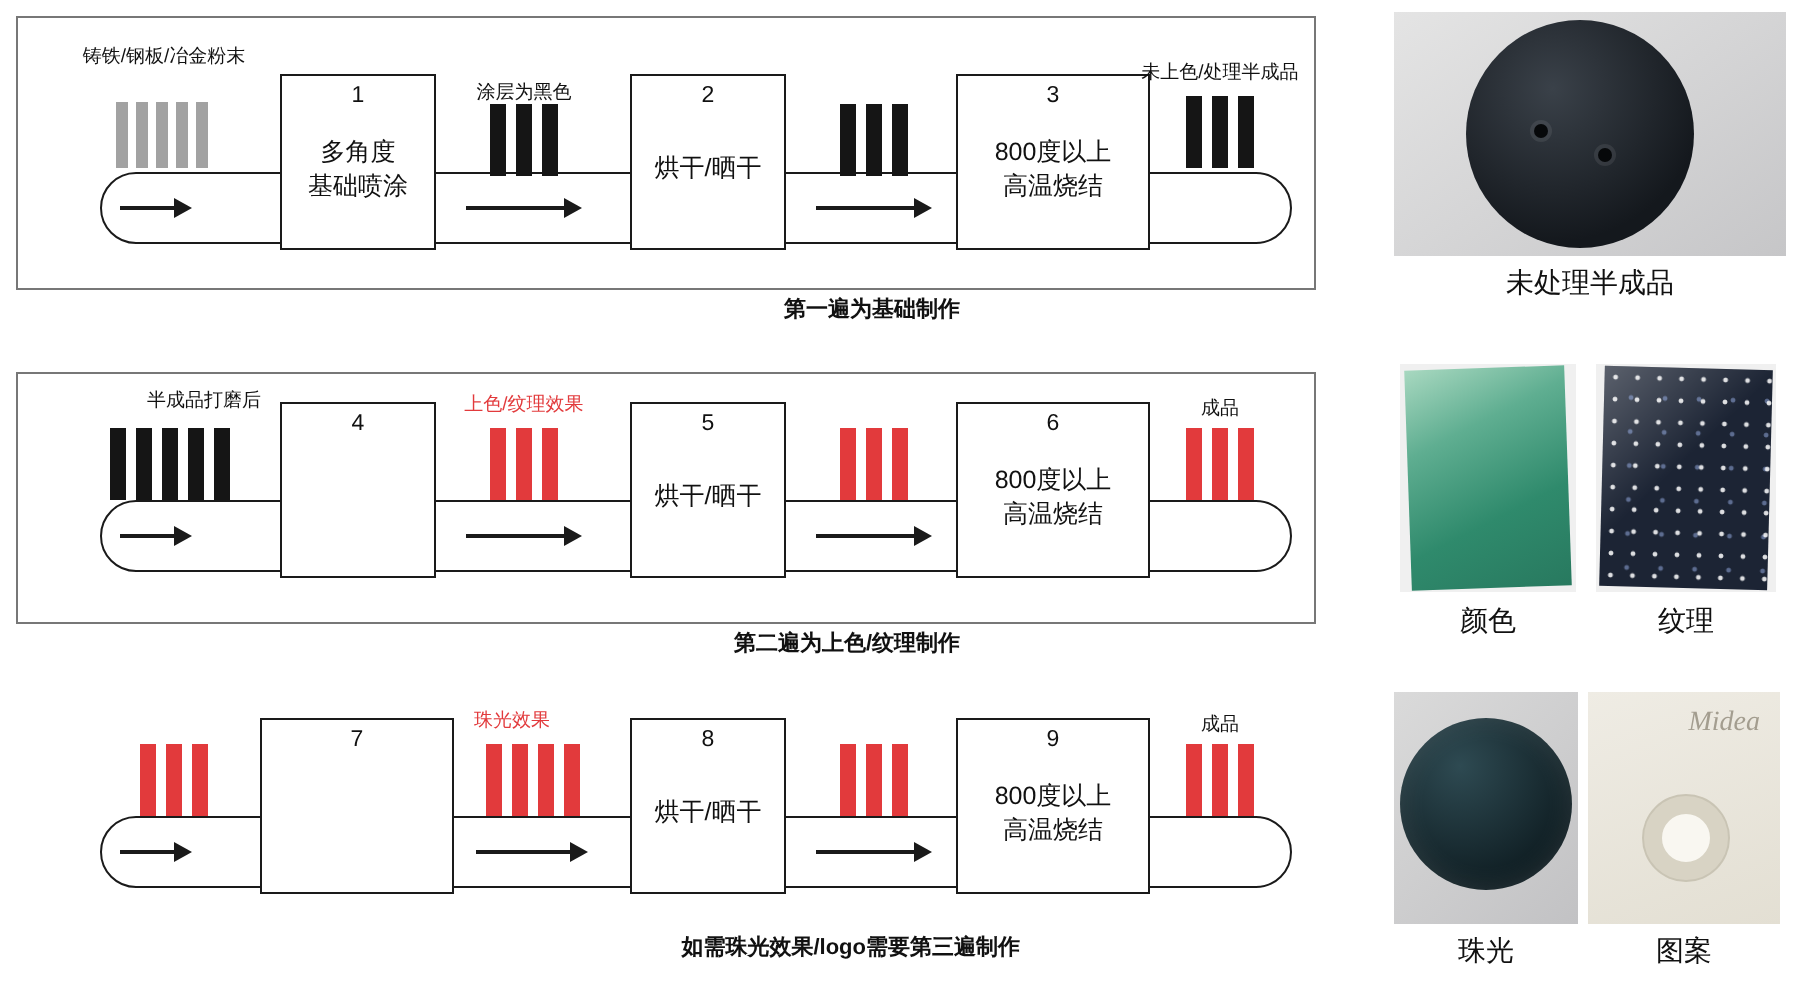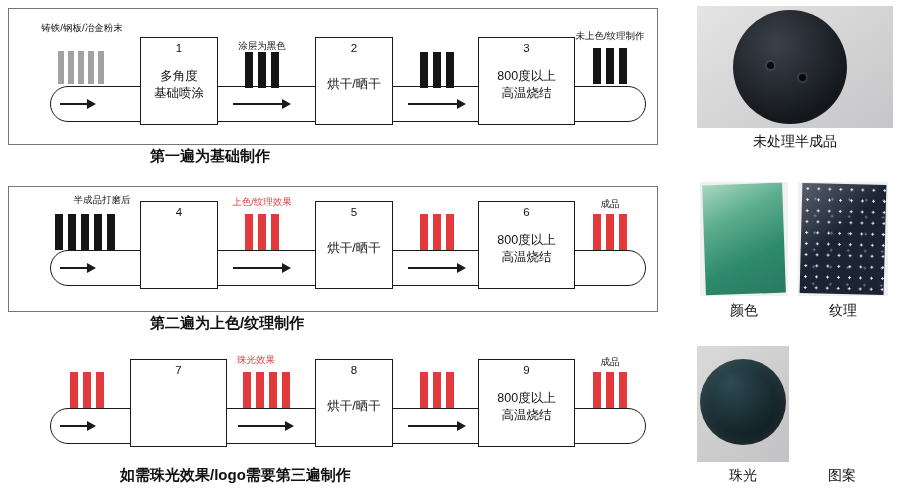--- a/index.html
+++ b/index.html
@@ -17,21 +17,21 @@
   .box .lbl{flex:1;display:flex;flex-direction:column;justify-content:center;text-align:center;
     font-size:12.5px;line-height:1.4;padding-bottom:8px}
 
   .bars{position:absolute;display:flex;align-items:flex-end;gap:5px}
   .bars i{display:block;width:8px;height:36px}
   .bars.thin{gap:4px}
   .bars.thin i{width:6px;height:33px}
 
   .slabel{position:absolute;font-size:9.5px;text-align:center;white-space:nowrap}
   .red{color:#e23a3c}
-  .caption{position:absolute;font-size:15px;font-weight:700;text-align:left}
+  .caption{position:absolute;font-size:11px;font-weight:700;text-align:right}
 
   .photo{position:absolute;overflow:hidden}
   .pcap{position:absolute;font-size:14px;text-align:center}
 
   .p1{background:linear-gradient(145deg,#e4e4e4,#c6c6c8)}
   .disc1{position:absolute;left:36px;top:4px;width:114px;height:114px;border-radius:50%;
     background:radial-gradient(circle at 38% 30%,#3a4149,#14181d 72%)}
   .screw{position:absolute;width:7px;height:7px;border-radius:50%;background:#06080a;
     box-shadow:0 0 0 2px rgba(255,255,255,.08)}
   .s1{left:34px;top:52px}.s2{left:66px;top:64px}
@@ -109,21 +109,21 @@
     </div>
 
   <div class="box" style="left:478px;top:37px;width:97px;height:88px">
     <div class="num">3</div>
     <div class="lbl">
       <span>800度以上</span>
       <span>高温烧结</span>
     </div>
   </div>
 
-  <div class="slabel" style="left:548px;top:30px;width:124px">未上色/纹理制作</div>
+  <div class="slabel" style="left:548px;top:30px;width:124px">未上色/处理半成品</div>
   <div class="bars" style="left:593px;top:48px">
       <i style="background: rgb(21, 21, 21);"></i>
       <i style="background: rgb(21, 21, 21);"></i>
       <i style="background: rgb(21, 21, 21);"></i>
     </div>
 
   <div class="caption" style="left:150px;top:147px;width:330px">第一遍为基础制作</div>
 
   <div class="row-frame" style="left:8px;top:186px;width:650px;height:126px"></div>
   <div class="belt" style="left:50px;top:250px;width:596px;height:36px"></div>
@@ -252,15 +252,19 @@
   <div class="photo p3" style="left:798px;top:182px;width:90px;height:114px">
     <div class="speckle"></div>
   </div>
   <div class="pcap" style="left:798px;top:302px;width:90px">纹理</div>
 
   <div class="photo p4" style="left:697px;top:346px;width:92px;height:116px">
     <div class="disc4"></div>
   </div>
   <div class="pcap" style="left:697px;top:467px;width:92px">珠光</div>
 
+  <div class="photo p5" style="left:794px;top:346px;width:96px;height:116px">
+    <div class="midea">Midea</div>
+    <div class="ring"></div>
+  </div>
   <div class="pcap" style="left:794px;top:467px;width:96px">图案</div>
 
 </div>
 
 </body></html>

